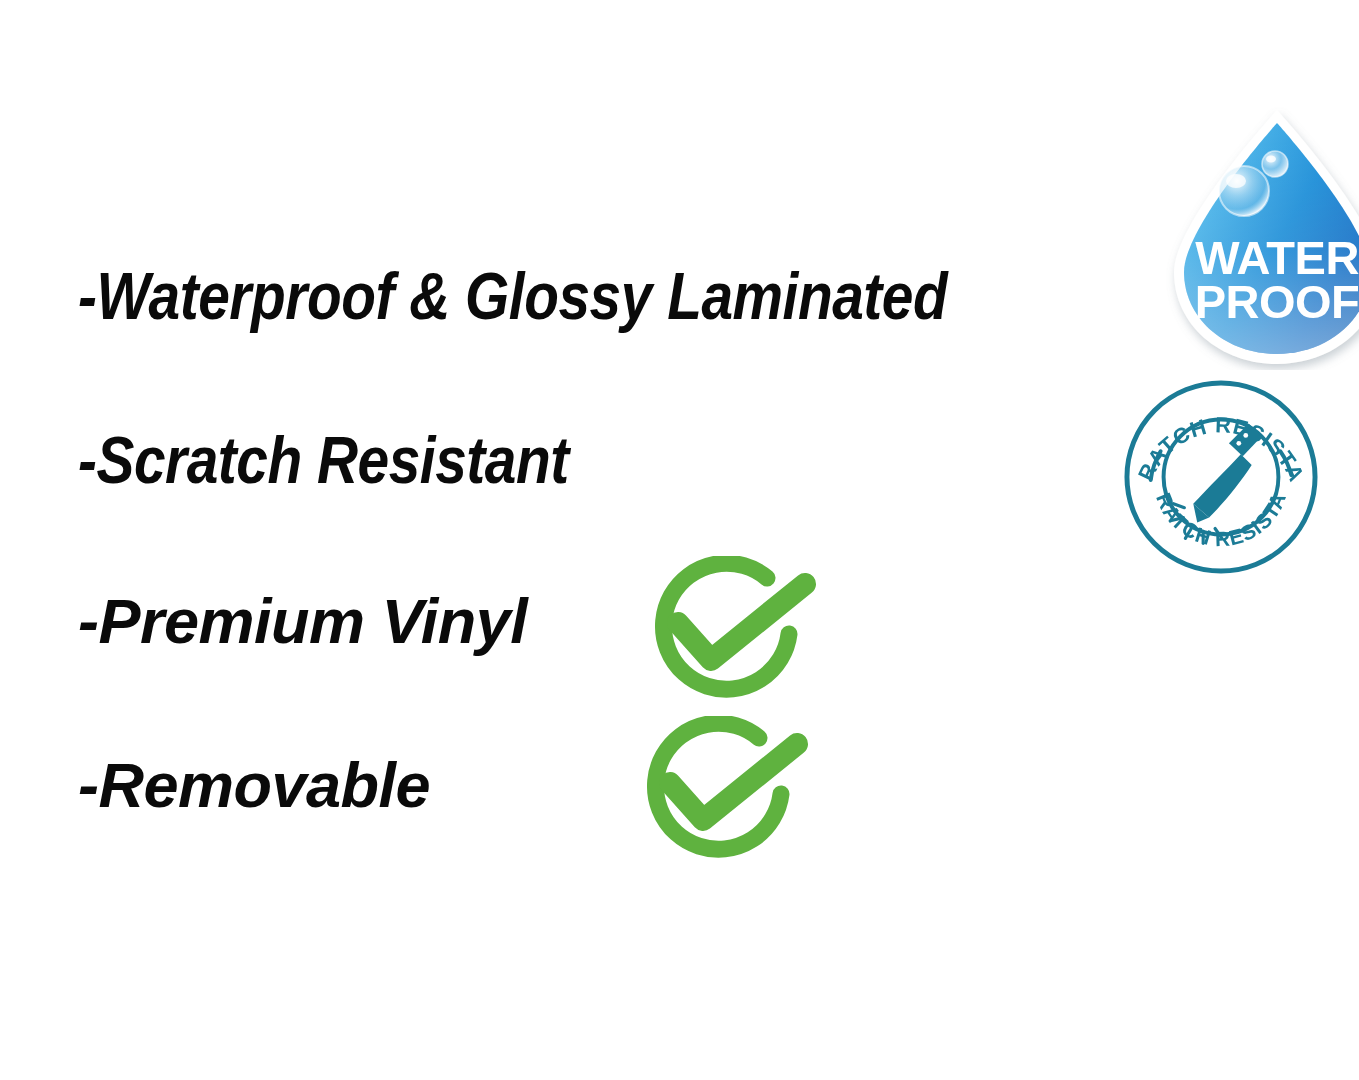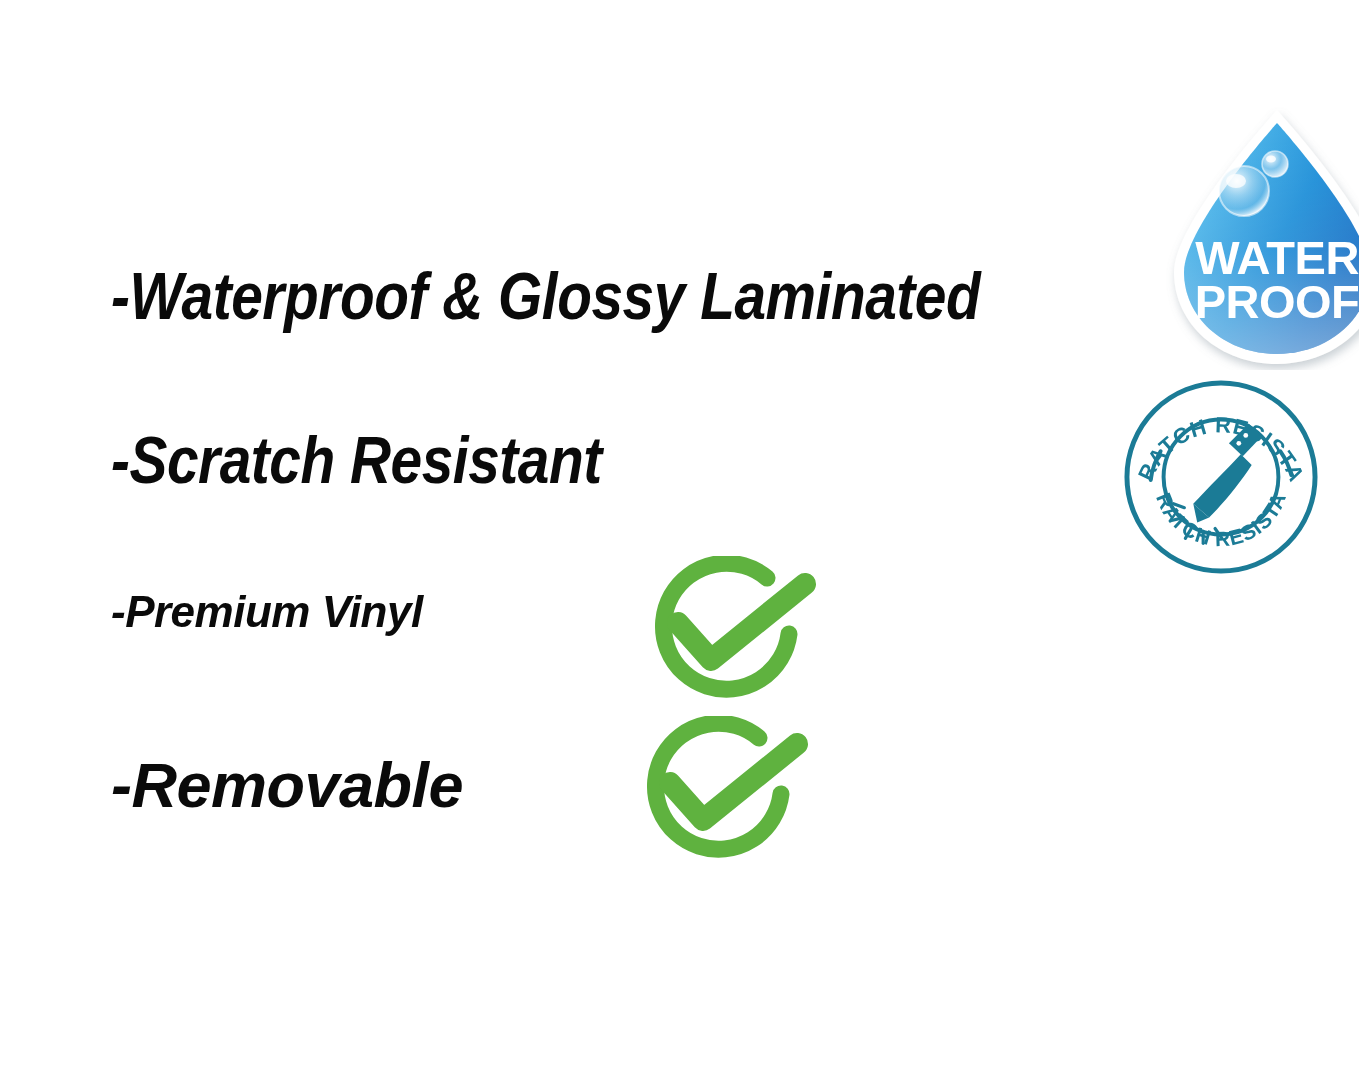--- a/index.html
+++ b/index.html
@@ -21,40 +21,39 @@
     background: #ffffff;
   }
 
   
   .feature-list {
     position: absolute;
     left: 0;
     top: 0;
     width: 1100px;
     height: 1080px;
-    margin-left: 33px;
   }
   .feature-line {
     position: absolute;
     left: 78px;
     color: #0a0a0a;
     font-family: "Liberation Sans", sans-serif;
     font-weight: 700;
     font-style: italic;
     white-space: nowrap;
     line-height: 1;
     letter-spacing: -0.5px;
   }
   .feature-line.condensed {
     transform: scaleX(0.86);
     transform-origin: left center;
   }
   .line-1 { top: 263px; font-size: 66px; }
   .line-2 { top: 427px; font-size: 66px; }
-  .line-3 { top: 590px; font-size: 44px; }
+  .line-3 { top: 590px; font-size: 63px; }
   .line-4 { top: 754px; font-size: 63px; }
 
   
   .check-badge {
     position: absolute;
   }
   .check-1 { left: 632px; top: 556px; width: 210px; height: 160px; }
   .check-2 { left: 624px; top: 716px; width: 210px; height: 160px; }
   .check-badge svg { display: block; width: 100%; height: 100%; }
 

